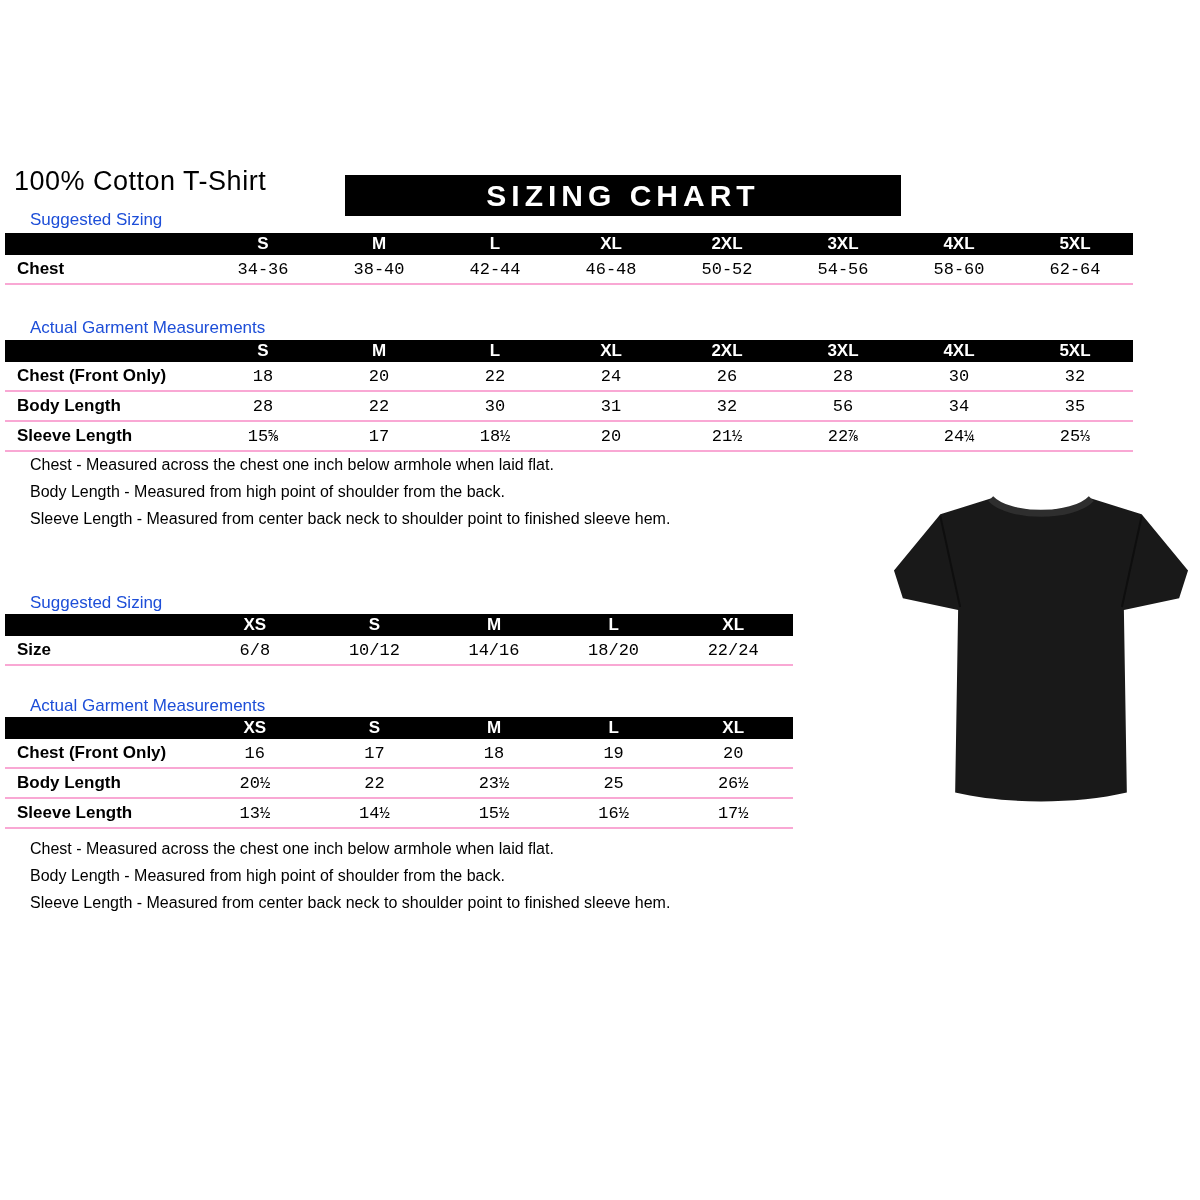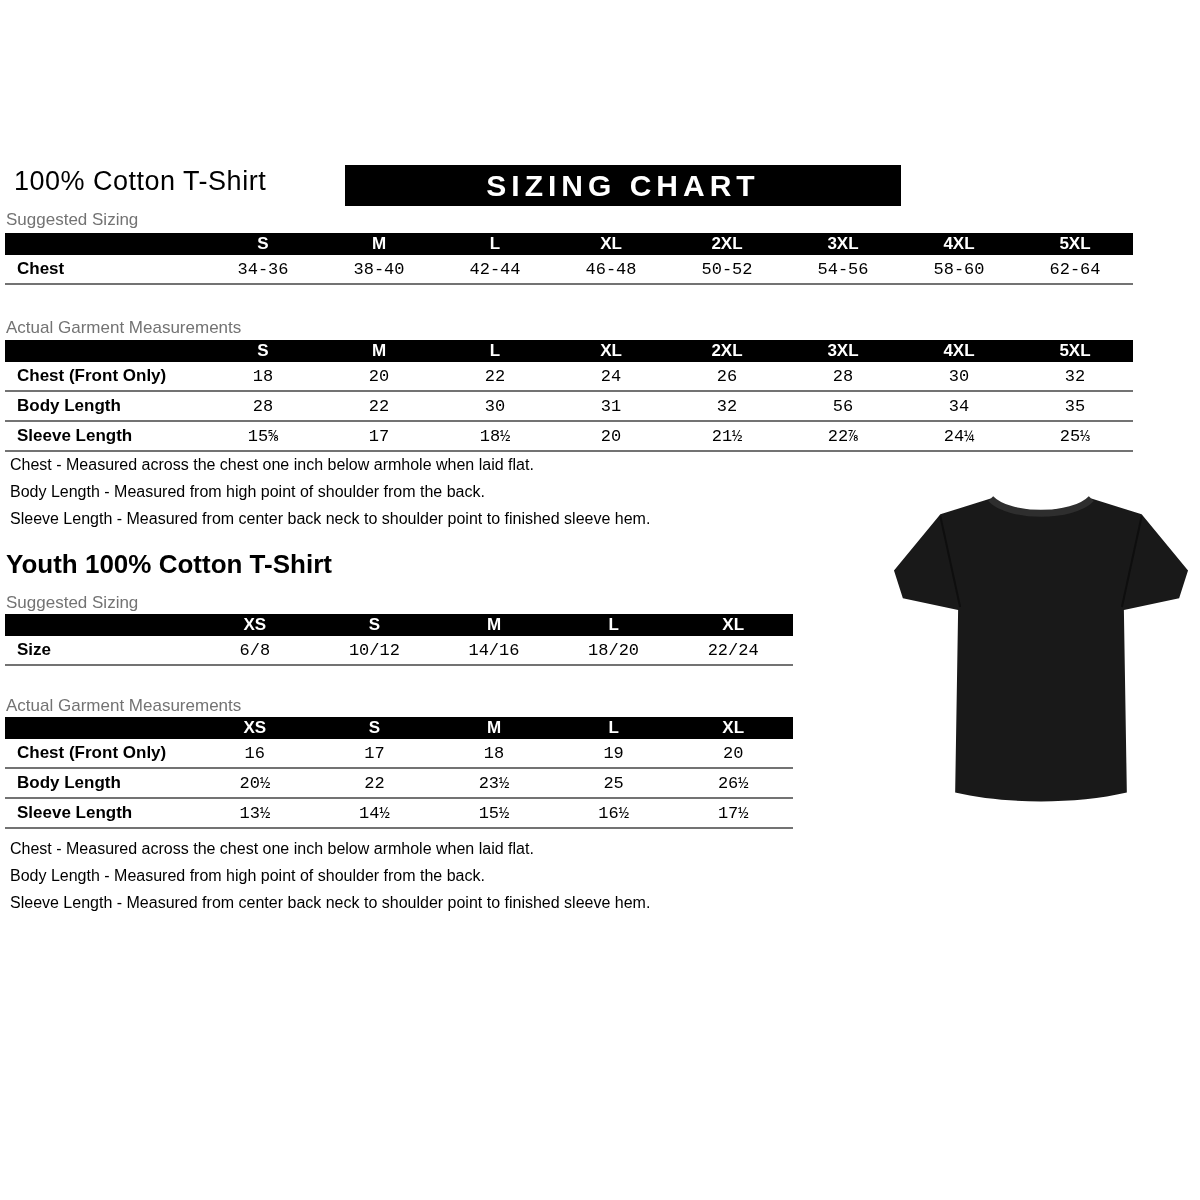--- a/index.html
+++ b/index.html
@@ -1,47 +1,47 @@
 <!DOCTYPE html>
 <html><head>
 <meta charset="utf-8">
 <style>
   * { margin:0; padding:0; box-sizing:border-box; }
   html,body { background:#ffffff; }
   body { font-family:"Liberation Sans", sans-serif; color:#000; }
   .page { position:relative; width:1200px; height:1200px; background:#fff; overflow:hidden; }
 
   .adult-title { position:absolute; left:14px; top:166px; font-size:27px; font-weight:400; letter-spacing:0.5px; }
-  .banner { position:absolute; left:345px; top:165px; width:556px; height:41px; background:#000;
+  .banner { position:absolute; left:345px; top:175px; width:556px; height:41px; background:#000;
             display:flex; align-items:center; justify-content:center; }
   .banner-text { color:#fff; font-weight:bold; font-size:30px; letter-spacing:5px; }
 
-  .section-label { position:absolute; font-size:17px; color:#737373; }
+  .section-label { position:absolute; font-size:17px; color:#1d4ed8;margin-left:24px; }
   #adult-suggested-label { left:6px; top:210px; }
   #adult-actual-label   { left:6px; top:318px; }
   #youth-suggested-label{ left:6px; top:593px; }
   #youth-actual-label   { left:6px; top:696px; }
 
   .table-holder { position:absolute; }
   #adult-suggested-table { left:5px; top:233px; width:1128px; }
   #adult-actual-table    { left:5px; top:340px; width:1128px; }
   #youth-suggested-table { left:5px; top:614px; width:788px; }
   #youth-actual-table    { left:5px; top:717px; width:788px; }
 
   .size-table { border-collapse:collapse; width:100%; table-layout:fixed; font-size:17px; }
   .size-table thead th { background:#000; color:#fff; font-weight:bold; font-size:17px;
                          height:22px; padding:0; text-align:center; }
-  .size-table tbody tr { border-bottom:2px solid #737373; }
+  .size-table tbody tr { border-bottom:2px solid #f9a8d4; }
   .size-table tbody th { text-align:left; padding:4px 0 4px 12px; font-weight:bold; white-space:nowrap; font-size:17px; }
   .size-table tbody td { text-align:center; padding:4px 0; font-size:17px;font-family:Liberation Mono, monospace; }
   .suffix { font-weight:bold; }
   .adult-cols col.label-col { width:200px; }
   .youth-cols col.label-col { width:190px; }
 
-  .notes { position:absolute; left:10px; font-size:16px; }
+  .notes { position:absolute; left:30px; font-size:16px; }
   #adult-notes { top:456px; }
   #youth-notes { top:840px; }
   .note-line { margin-bottom:9px; white-space:nowrap; }
 
   .youth-title { position:absolute; left:6px; top:549px; font-size:26px; font-weight:bold; }
 
   .tshirt-wrap { position:absolute; left:893px; top:476px; width:296px; height:342px; }
 </style>
 </head>
 <body>
@@ -161,21 +161,20 @@
         </tbody>
       </table>
     </div>
 
   <div class="notes" id="adult-notes">
     <div class="note-line">Chest - Measured across the chest one inch below armhole when laid flat.</div>
     <div class="note-line">Body Length - Measured from high point of shoulder from the back.</div>
     <div class="note-line">Sleeve Length - Measured from center back neck to shoulder point to finished sleeve hem.</div>
   </div>
 
-  <div class="youth-title">Youth 100% Cotton T-Shirt</div>
 
   <div class="section-label" id="youth-suggested-label">Suggested Sizing</div>
   <div class="table-holder youth-cols" id="youth-suggested-table">
       <table class="size-table">
         <colgroup>
           <col class="label-col">
           <col>
           <col>
           <col>
           <col>

